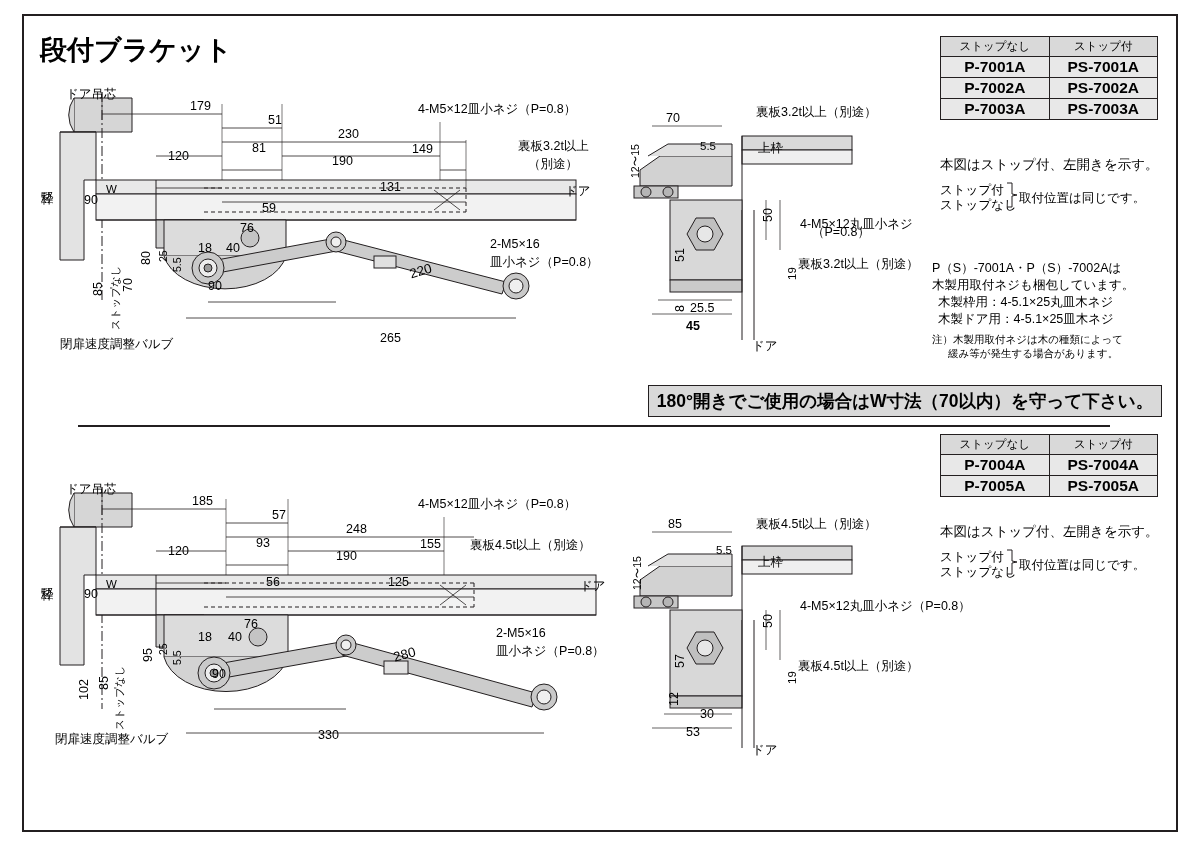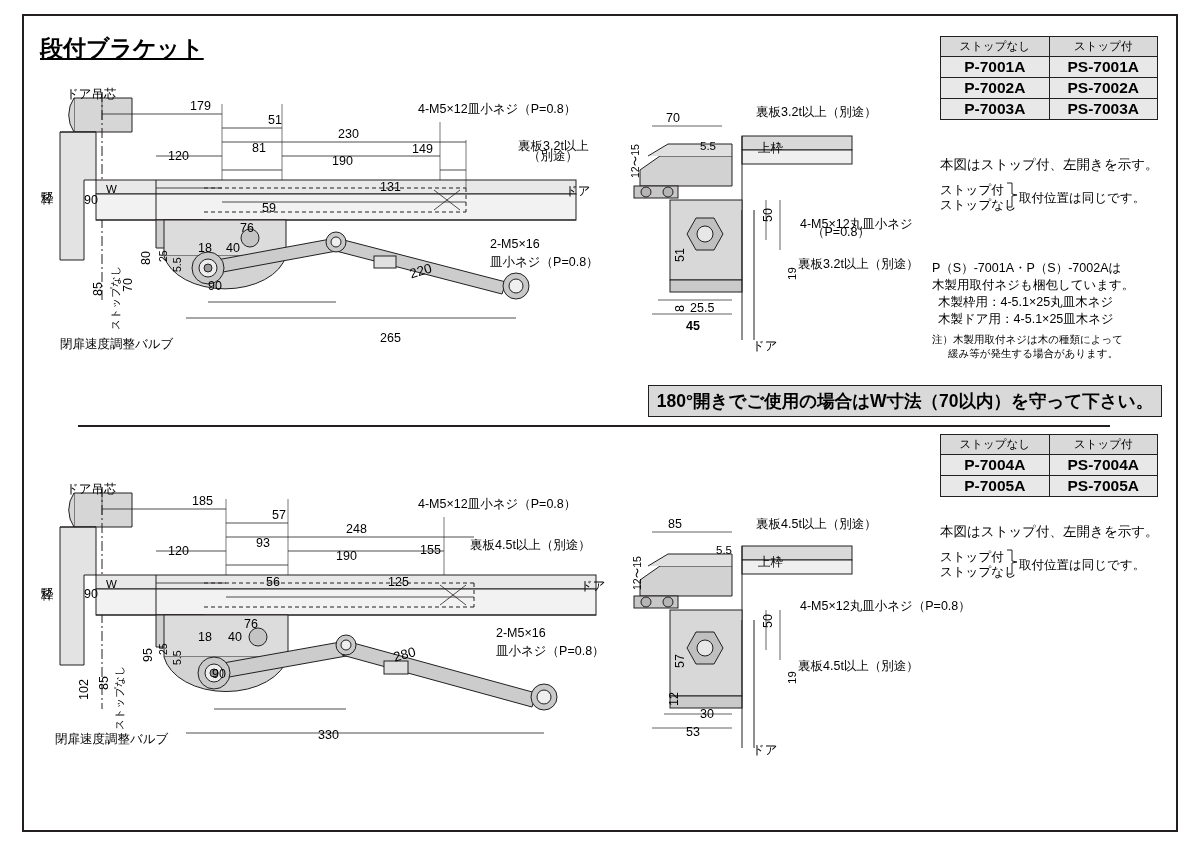--- a/index.html
+++ b/index.html
@@ -6,21 +6,21 @@
   body{font-family:"Liberation Sans","DejaVu Sans",sans-serif;color:#000;}
   #page{position:relative;width:1200px;height:848px;overflow:hidden;background:#fff;}
   .frame{position:absolute;left:22px;top:14px;width:1156px;height:818px;border:2px solid #231f20;box-sizing:border-box;}
   .abs{position:absolute;}
   .t{position:absolute;white-space:nowrap;line-height:1.05;}
   .s9{font-size:10.5px;}
   .s10{font-size:11.5px;}
   .s11{font-size:12.5px;}
   .s12{font-size:13.5px;}
   .s16{font-size:17.5px;}
-  .s20{font-size:23px;text-decoration:underline;}
+  .s20{font-size:27px;}
   .bold{font-weight:bold;}
   .rot{transform-origin:left top;}
   .vert{writing-mode:vertical-rl;text-orientation:upright;letter-spacing:0px;}
   svg{display:block;}
   .tbl{position:absolute;border-collapse:collapse;}
   .tbl td{border:1px solid #231f20;text-align:center;vertical-align:middle;}
   .hdr{background:#d9d9d9;font-size:11.5px;padding:2px 0;}
   .cell{background:#e8e8e8;font-weight:bold;font-size:15.5px;padding:1px 0;}
   .banner{position:absolute;background:#d9d9d9;border:1px solid #231f20;display:flex;align-items:center;justify-content:center;font-weight:bold;}
   .divider{position:absolute;background:#231f20;height:2px;}
@@ -159,21 +159,21 @@
   <div class="t s9 rot" style="left:158px;top:262px;transform:rotate(-90deg);">25</div>
   <div class="t s9 rot" style="left:172px;top:272px;transform:rotate(-90deg);">5.5</div>
   <div class="t s11" style="left:198px;top:242px;">18</div>
   <div class="t s11" style="left:226px;top:242px;">40</div>
   <div class="t s11" style="left:208px;top:280px;">90</div>
   <div class="t s12 rot" style="left:408px;top:268px;transform:rotate(-17deg);">220</div>
   <div class="t s11" style="left:380px;top:332px;">265</div>
 
   <div class="t s11" style="left:418px;top:103px;">4-M5×12皿小ネジ（P=0.8）</div>
   <div class="t s11" style="left:518px;top:140px;">裏板3.2t以上</div>
-  <div class="t s11" style="left:528px;top:150px;">（別途）</div>
+  <div class="t s11" style="left:528px;top:158px;">（別途）</div>
   <div class="t s11" style="left:490px;top:238px;">2-M5×16</div>
   <div class="t s11" style="left:490px;top:256px;">皿小ネジ（P=0.8）</div>
 
   <svg class="abs" style="left:612px;top:100px;" width="310" height="260">
     <g stroke="#231f20" fill="none" stroke-width="1">
 
       <rect x="130" y="36" width="110" height="14" fill="#d9d9d9"></rect>
       <rect x="130" y="50" width="110" height="14" fill="#efefef"></rect>
       <line x1="130" y1="36" x2="130" y2="110"></line>
 
@@ -301,21 +301,21 @@
   <div class="t s11" style="left:580px;top:580px;">ドア</div>
   <div class="t s11" style="left:55px;top:733px;">閉扉速度調整バルブ</div>
   <div class="t s10" style="left:106px;top:578px;">W</div>
 
   <div class="t s11" style="left:192px;top:495px;">185</div>
   <div class="t s11" style="left:272px;top:509px;">57</div>
   <div class="t s11" style="left:346px;top:523px;">248</div>
   <div class="t s11" style="left:168px;top:545px;">120</div>
   <div class="t s11" style="left:256px;top:537px;">93</div>
   <div class="t s11" style="left:336px;top:550px;">190</div>
-  <div class="t s11" style="left:420px;top:538px;margin-top:6px;">155</div>
+  <div class="t s11" style="left:420px;top:538px;">155</div>
   <div class="t s11" style="left:266px;top:576px;">56</div>
   <div class="t s11" style="left:388px;top:576px;">125</div>
   <div class="t s11" style="left:84px;top:588px;">90</div>
   <div class="t s11" style="left:244px;top:618px;">76</div>
   <div class="t s11 rot" style="left:78px;top:700px;transform:rotate(-90deg);">102</div>
   <div class="t s11 rot" style="left:98px;top:690px;transform:rotate(-90deg);">85</div>
   <div class="t s11 rot" style="left:142px;top:662px;transform:rotate(-90deg);">95</div>
   <div class="t s9 rot" style="left:114px;top:730px;transform:rotate(-90deg);">ストップなし</div>
   <div class="t s9 rot" style="left:158px;top:655px;transform:rotate(-90deg);">25</div>
   <div class="t s9 rot" style="left:172px;top:665px;transform:rotate(-90deg);">5.5</div>

